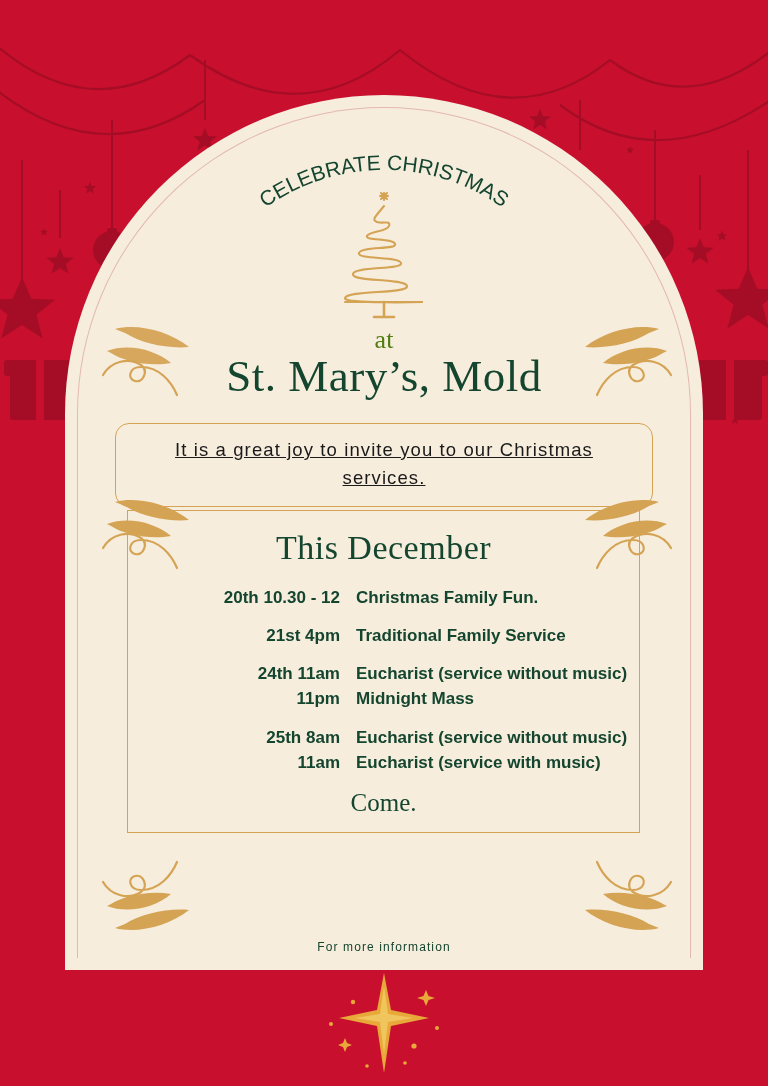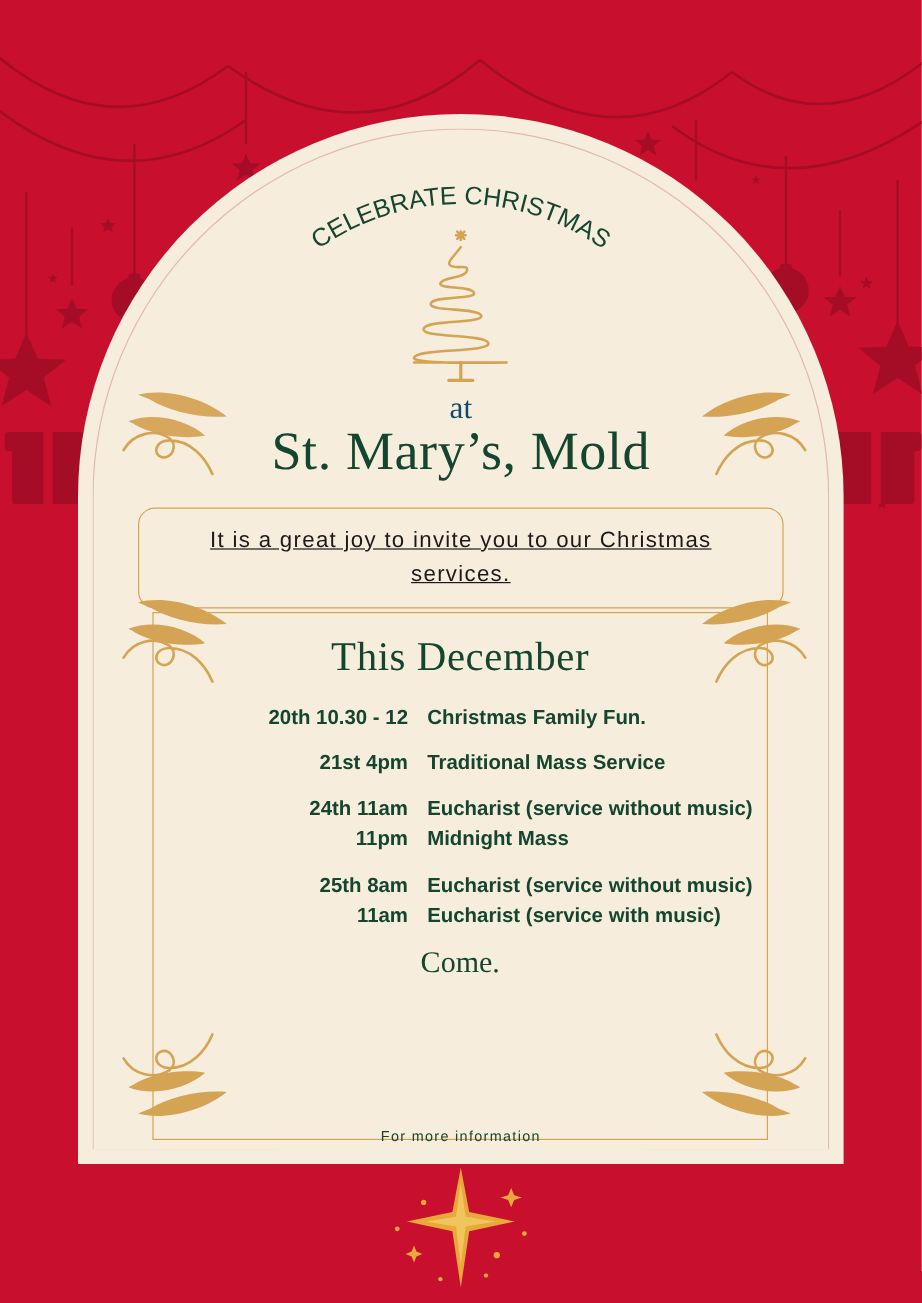--- a/index.html
+++ b/index.html
@@ -78,21 +78,21 @@
   }
 
   
   .at-line {
     position: absolute;
     top: 230px;
     left: 0; right: 0;
     text-align: center;
     font-family: "Liberation Serif", serif;
     font-size: 26px;
-    color: #0c4a6e;
+    color: #4d7c0f;
   }
   .church-name {
     position: absolute;
     top: 255px;
     left: 0; right: 0;
     text-align: center;
     font-family: "Liberation Serif", serif;
     font-size: 45px;
     color: #14452F;
     letter-spacing: 0.5px;
@@ -115,21 +115,21 @@
     letter-spacing: 1.1px;
     text-decoration: underline;
   }
 
   
   .schedule-box {
     position: absolute;
     left: 62px;
     top: 415px;
     width: 513px;
-    height: 440px;
+    height: 323px;
     border: 1.5px solid #D4A354;
     box-sizing: border-box;
   }
   .schedule-title {
     text-align: center;
     font-family: "Liberation Serif", serif;
     font-size: 34px;
     color: #14452F;
     margin-top: 18px;
     letter-spacing: 0.5px;
@@ -407,21 +407,21 @@
       <div class="sched-group">
         <div class="sched-row">
           <div class="sched-when">20th 10.30 - 12</div>
           <div class="sched-what">Christmas Family Fun.</div>
         </div>
       </div>
 
       <div class="sched-group">
         <div class="sched-row">
           <div class="sched-when">21st  4pm</div>
-          <div class="sched-what">Traditional Mass Service</div>
+          <div class="sched-what">Traditional Family Service</div>
         </div>
       </div>
 
       <div class="sched-group">
         <div class="sched-row">
           <div class="sched-when">24th 11am</div>
           <div class="sched-what">Eucharist (service without music)</div>
         </div>
         <div class="sched-row">
           <div class="sched-when">11pm</div>

